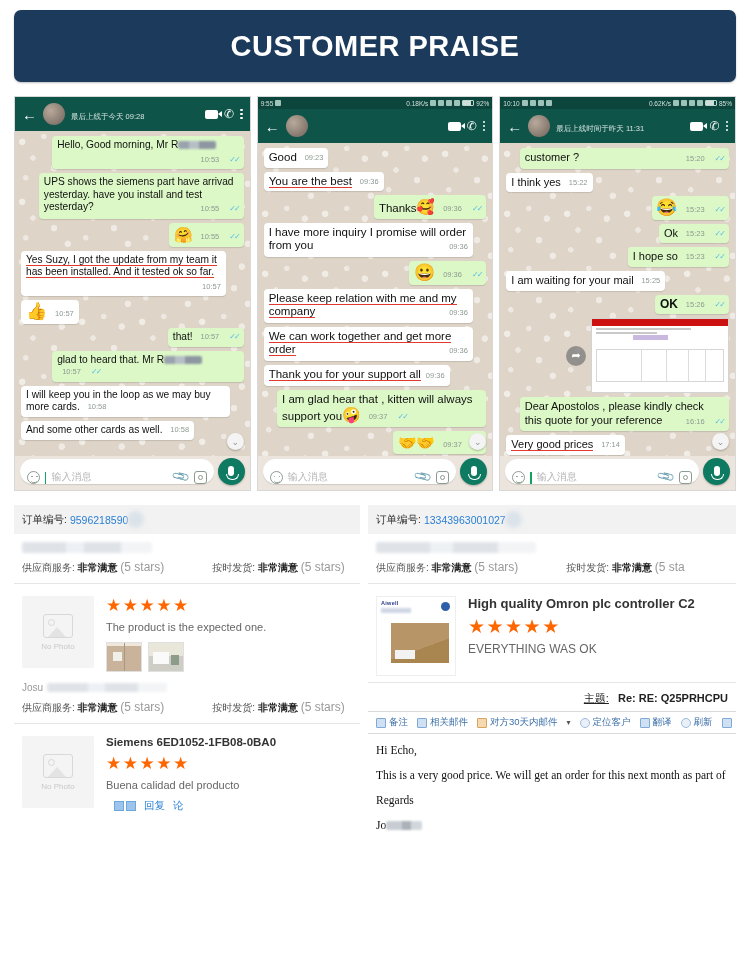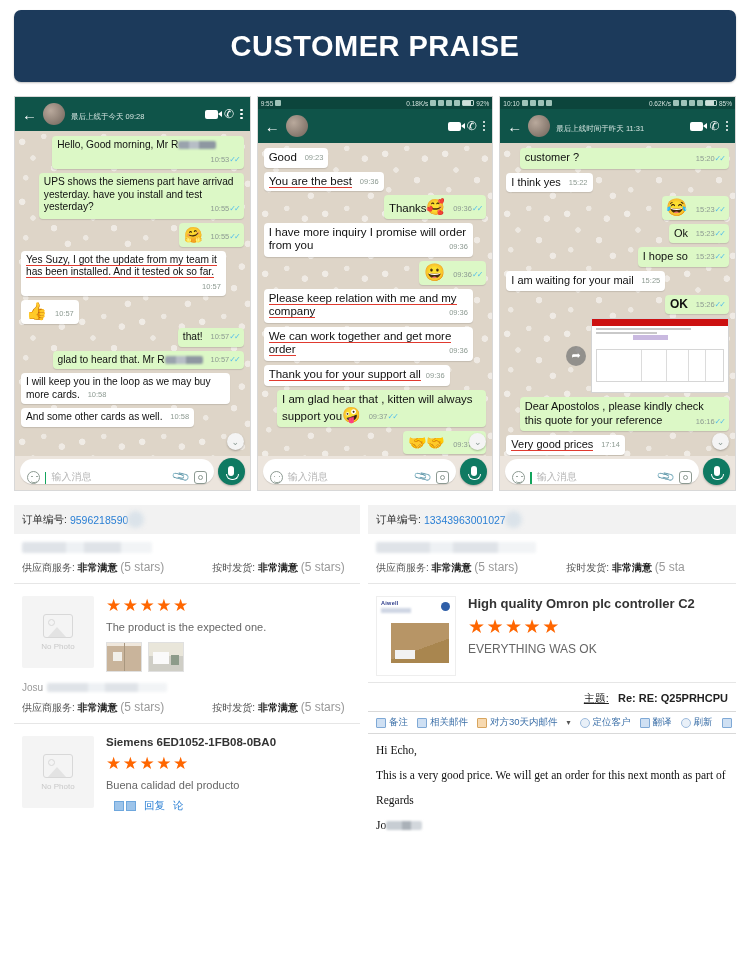--- a/index.html
+++ b/index.html
@@ -98,21 +98,21 @@
   .bub {
     max-width: 86%;
     border-radius: 4px; padding: 3px 5px 3px 5px;
     font-size: 10.2px; line-height: 12.6px; color: #101010;
     box-shadow: 0 1px 1px rgba(0,0,0,.12);
     position: relative;
   }
   .bub.in { background: #ffffff; }
   .bub.out { background: #dcf8c6; }
   .bub .txt { display: inline; text-align: center; }
-  .meta { display: inline-flex; align-items: center; gap: 0; margin-left: 5px;
+  .meta { display: inline-flex; align-items: center; gap: 10px; margin-left: 5px;
           font-size: 7.5px; color: #8d9a92; vertical-align: bottom; white-space: nowrap; }
   .meta.right { float: right; margin-top: 2px; }
   .ticks { color: #53bdeb; font-size: 8px; letter-spacing: -2px; }
   .emoji { font-size: 15px; line-height: 17px; }
   .emoji.big { font-size: 17px; }
   .redwave {
     background-image: linear-gradient(90deg,#e03a2f 0, #e03a2f 100%);
     background-repeat: repeat-x; background-size: 100% 1px; background-position: 0 100%;
     padding-bottom: 1px;
   }

